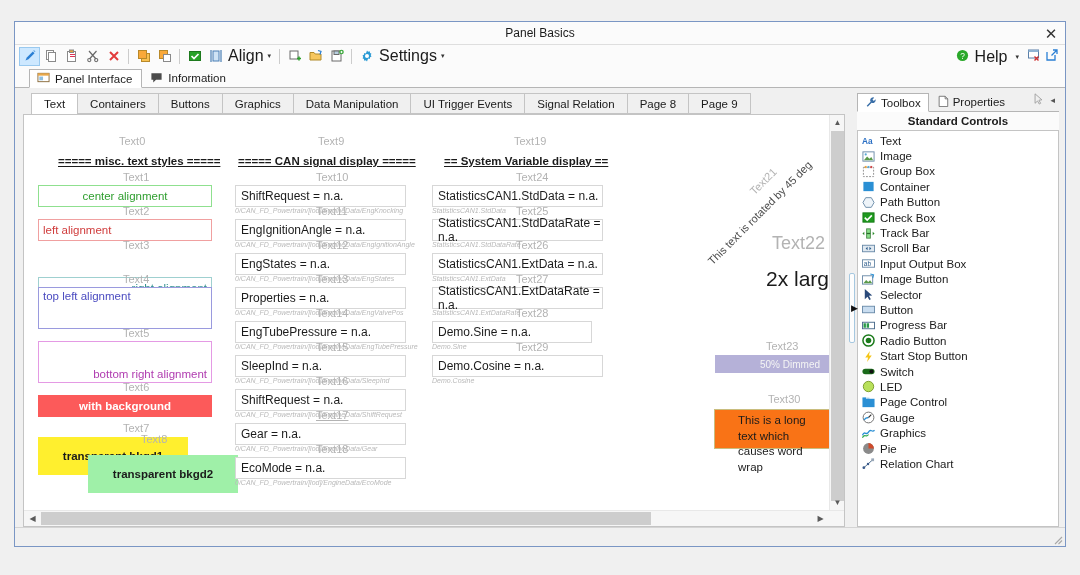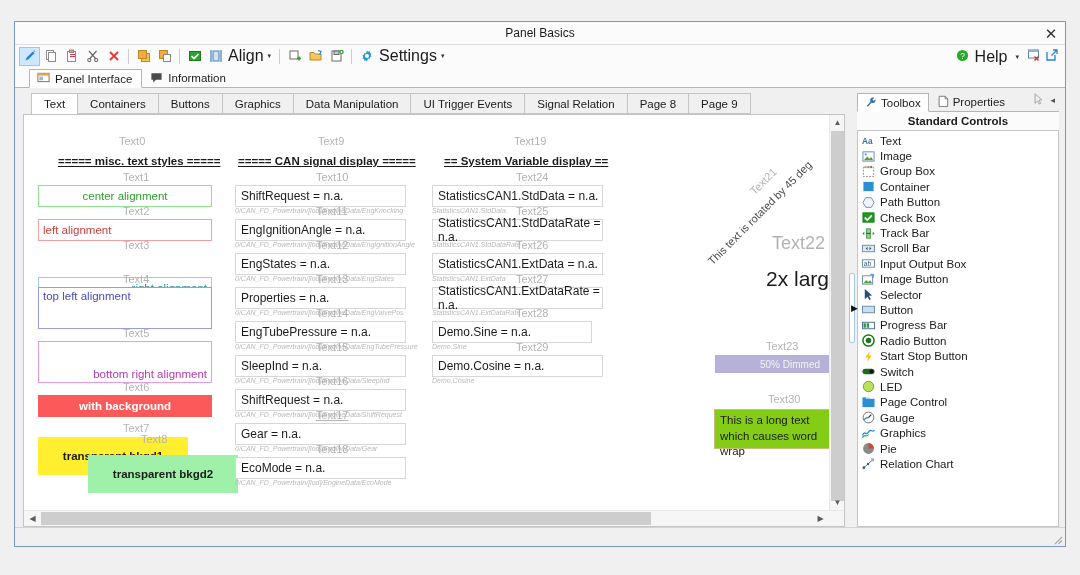--- a/index.html
+++ b/index.html
@@ -338,24 +338,24 @@
   .dimbar {
     position: absolute;
     background: #b5b1d8;
     color: #f4f4f4;
     font-size: 10px;
     display: flex; align-items: center; justify-content: center;
   }
   .wrapbox {
     position: absolute;
     border: 1px solid #c9bd7e;
-    background: #84cc16;
+    background: #f97316;
     font-size: 11.5px;
     color: #1b1b1b;
-    padding: 3px 5px;
+    padding: 3px 23px;
     line-height: 1.35;
   }
 </style>
 </head>
 <body>
 
 <div id="app">
 
   <div class="titlebar">
     <div class="title-text">Panel Basics</div>

